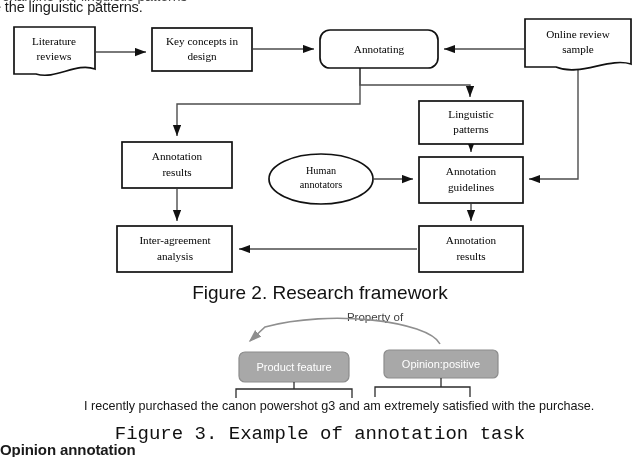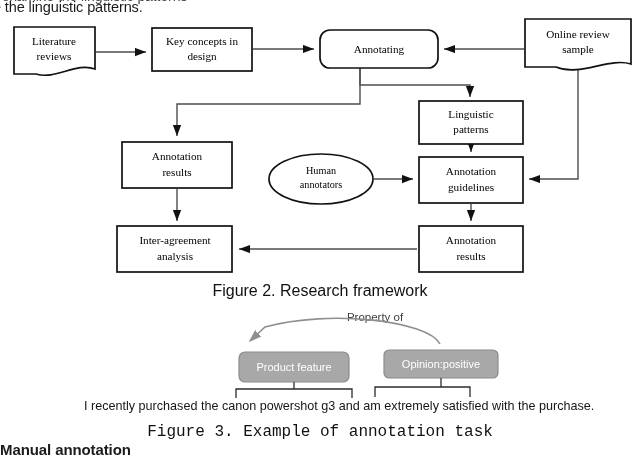--- a/index.html
+++ b/index.html
@@ -50,21 +50,21 @@
     top: -12px;
     color: #4a4a4a;
     font-size: 14px;
     overflow: hidden;
   }
 
   
   .caption {
     position: absolute;
     font-family: "Liberation Sans", sans-serif;
-    font-size: 16px;
+    font-size: 19px;
     color: #111111;
     white-space: nowrap;
     text-align: center;
   }
 
   
   .figure-svg {
     position: absolute;
     left: 0;
   }
@@ -228,15 +228,15 @@
     <g stroke="#2b2b2b" stroke-width="1.3" fill="none">
       <path d="M236,93 L236,84 L352,84 L352,93"></path>
       <path d="M375,92 L375,82 L470,82 L470,92"></path>
     </g>
 
     <text class="sentence-text" x="84" y="102">I recently purchased the canon powershot g3 and am extremely satisfied with the purchase.</text>
   </svg>
 
   <div class="caption" style="left:0; top:423px; width:640px;font-family:Liberation Mono, monospace;">Figure 3. Example of annotation task</div>
 
-  <div class="body-text clip-bottom">Manual annotation</div>
+  <div class="body-text clip-bottom">Opinion annotation</div>
 
 </div>
 
 </body></html>

